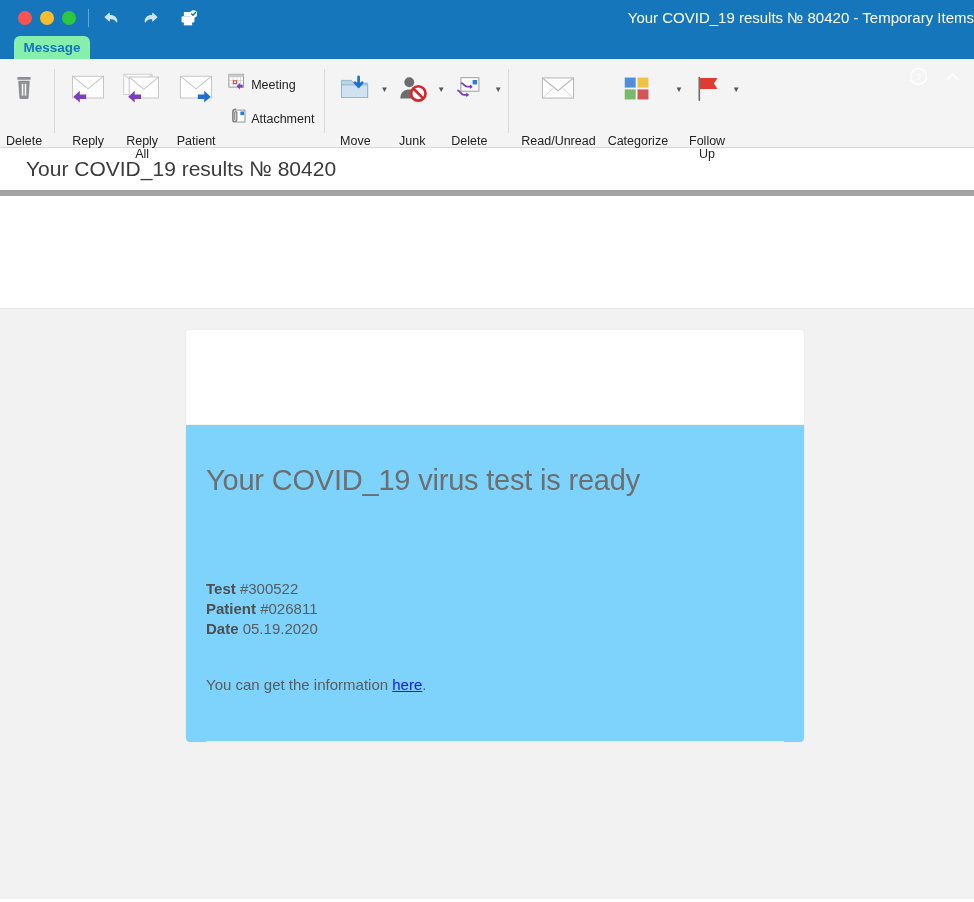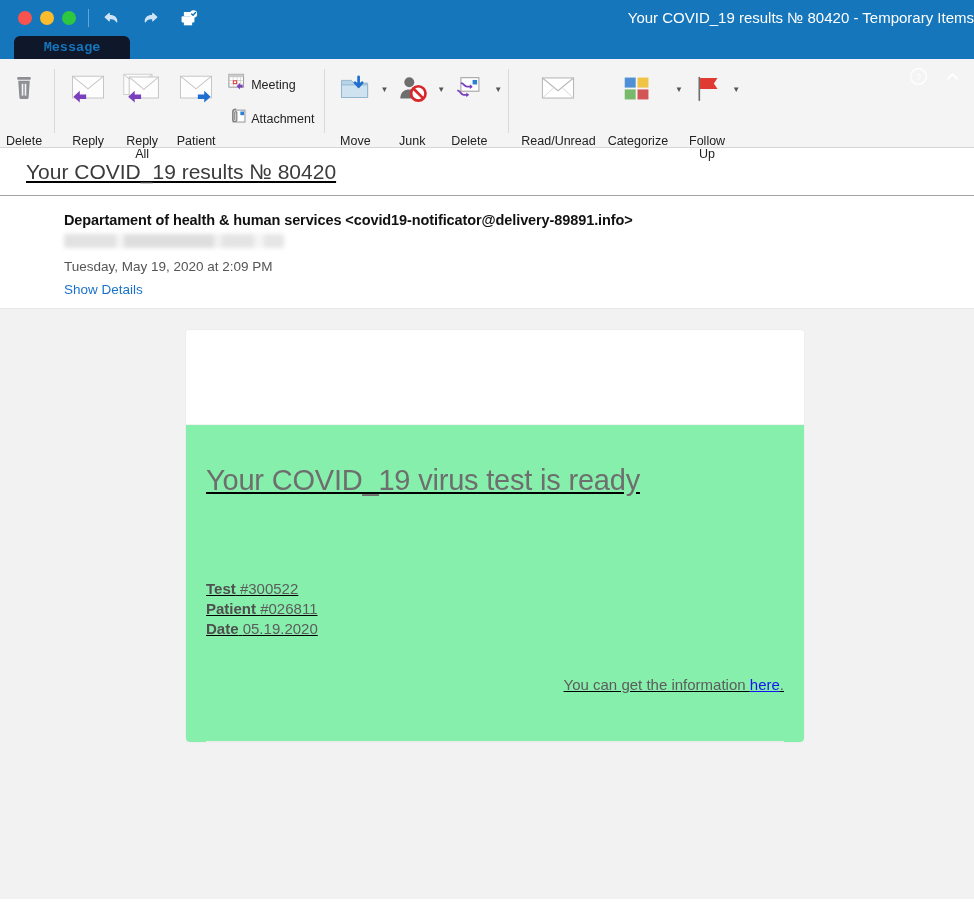--- a/index.html
+++ b/index.html
@@ -70,28 +70,27 @@
 
   
   .tabstrip {
     position: relative;
     height: 23px;
     background: #1576bc;
   }
   .tab {
     position: absolute;
     left: 14px; top: 0;
-    width: 116px; height: 23px;
-    background: #0f172a;
+    width: 76px; height: 23px;
+    background: #86efac;
     border-radius: 6px 6px 0 0;
     display: flex; align-items: center; justify-content: center;
     color: #1576bc;
     font-size: 13.5px;
     font-weight: bold;
-    font-family: Liberation Mono, monospace;
   }
 
   
   .ribbon {
     position: relative;
     height: 89px;
     background: #f4f4f4;
     border-bottom: 1px solid #d6d6d6;
     display: flex;
     align-items: flex-start;
@@ -154,22 +153,21 @@
   }
   .rb-hbtn .rb-label { margin-top: 0; font-size: 12.5px; }
 
   
   .subject-bar {
     height: 48px;
     background: #ffffff;
     display: flex;
     align-items: center;
     padding-left: 26px;
-    border-bottom: 1px solid #a3a3a3;
-    text-decoration: underline;
+    border-bottom: 6px solid #a3a3a3;
   }
   .subject-text {
     font-size: 21px;
     color: #3b3b3b;
     font-weight: normal;
   }
 
   
   .sender {
     position: relative;
@@ -240,42 +238,40 @@
     overflow: hidden;
     box-shadow: 0 0 0 1px rgba(0,0,0,0.02);
   }
   .card-top {
     height: 95px;
     background: #ffffff;
     border-bottom: 1px solid #f2f2f2;
   }
   .card-main {
     padding: 38px 20px 0 20px;
-    background: #86efac;
-    text-decoration: underline;
+    background: #7dd3fc;
   }
   .mail-h1 {
     font-size: 29px;
     color: #6e6e6e;
     font-weight: normal;
     letter-spacing: -0.2px;
     line-height: 34px;
   }
   .mail-spacer { height: 82px; }
   .mail-facts {
     font-size: 15px;
     color: #5c5c5c;
     line-height: 20px;
   }
   .mail-facts b { color: #4f4f4f; }
   .mail-info {
     margin-top: 37px;
     font-size: 15px;
     color: #5c5c5c;
-    text-align: right;
   }
   .mail-link {
     color: #1414f0;
     text-decoration: underline;
     cursor: pointer;
   }
   .card-rule {
     margin-top: 48px;
     border-top: 1px solid #ececec;
   }
@@ -516,26 +512,20 @@
         <span class="caret">▼</span>
       </div>
     </div>
   </div>
 
   <div class="subject-bar">
     <span class="subject-text">Your COVID_19 results № 80420</span>
   </div>
 
   <div class="sender">
-    <div class="sender-info">
-      <div class="sender-line">Departament of health &amp; human services &lt;covid19-notificator@delivery-89891.info&gt;</div>
-      <div class="redacted"></div>
-      <div class="sender-date">Tuesday, May 19, 2020 at 2:09 PM</div>
-      <div class="show-details">Show Details</div>
-    </div>
   </div>
 
   <div class="canvas">
     <div class="mail-card">
 
       <div class="card-top"></div>
 
       <div class="card-main">
         <div class="mail-h1">Your COVID_19 virus test is ready</div>
 

